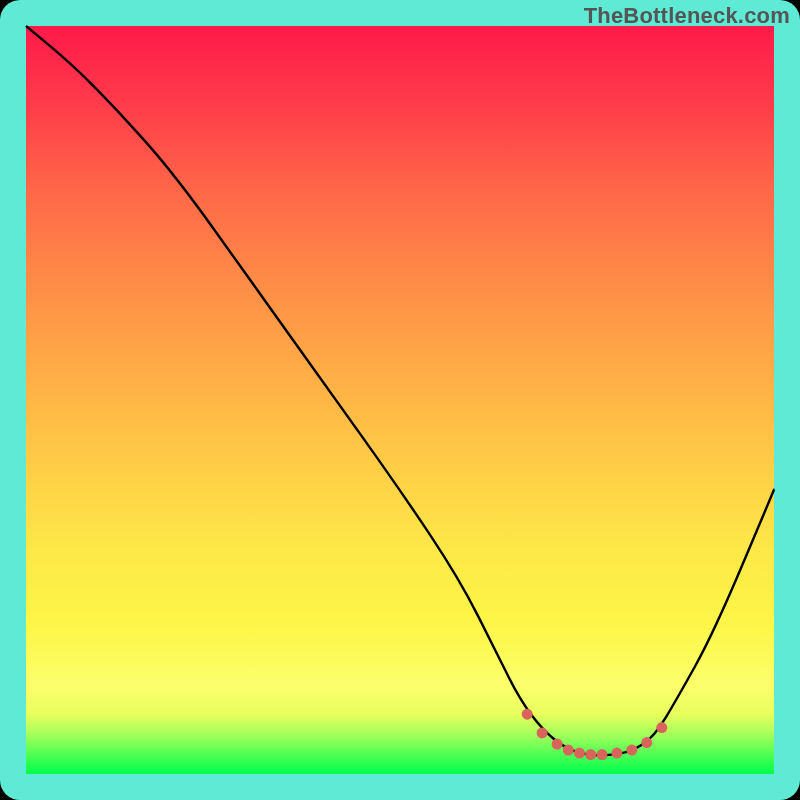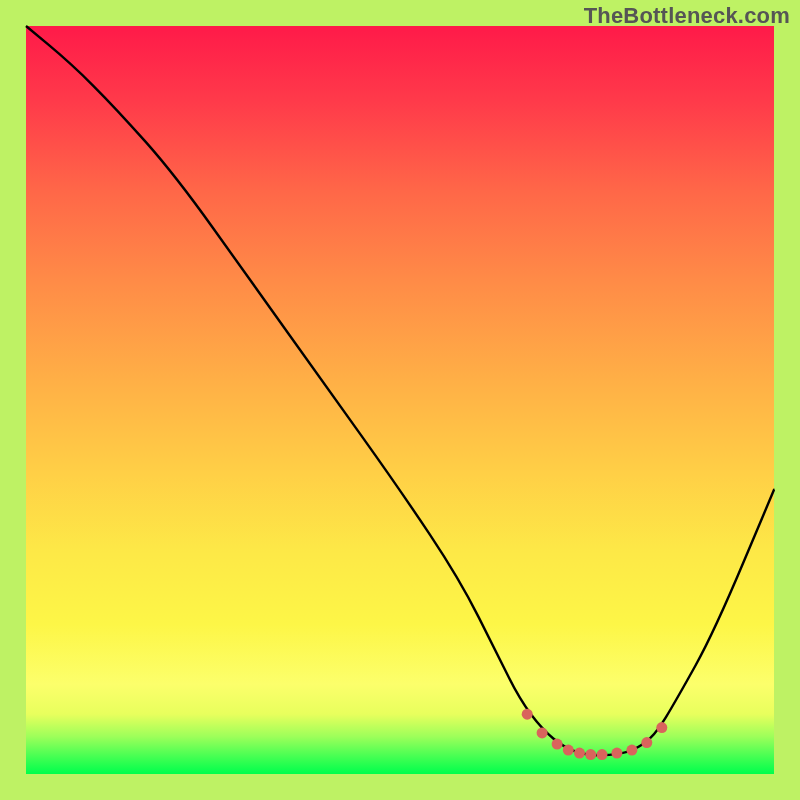--- a/index.html
+++ b/index.html
@@ -3,21 +3,22 @@
 <meta charset="utf-8">
 <style>
   * { margin: 0; padding: 0; box-sizing: border-box; }
   html, body { width: 800px; height: 800px; overflow: hidden; }
   body { background: #000000; font-family: Arial, Helvetica, sans-serif; }
 
   .stage {
     position: relative;
     width: 800px;
     height: 800px;
-    background: #bef264;
+    background: #5eead4;
+    border-radius: 20px;
   }
 
   .watermark {
     position: absolute;
     top: 3px;
     right: 10px;
     color: #555555;
     font-size: 22px;
     font-weight: 600;
     letter-spacing: 0.2px;

